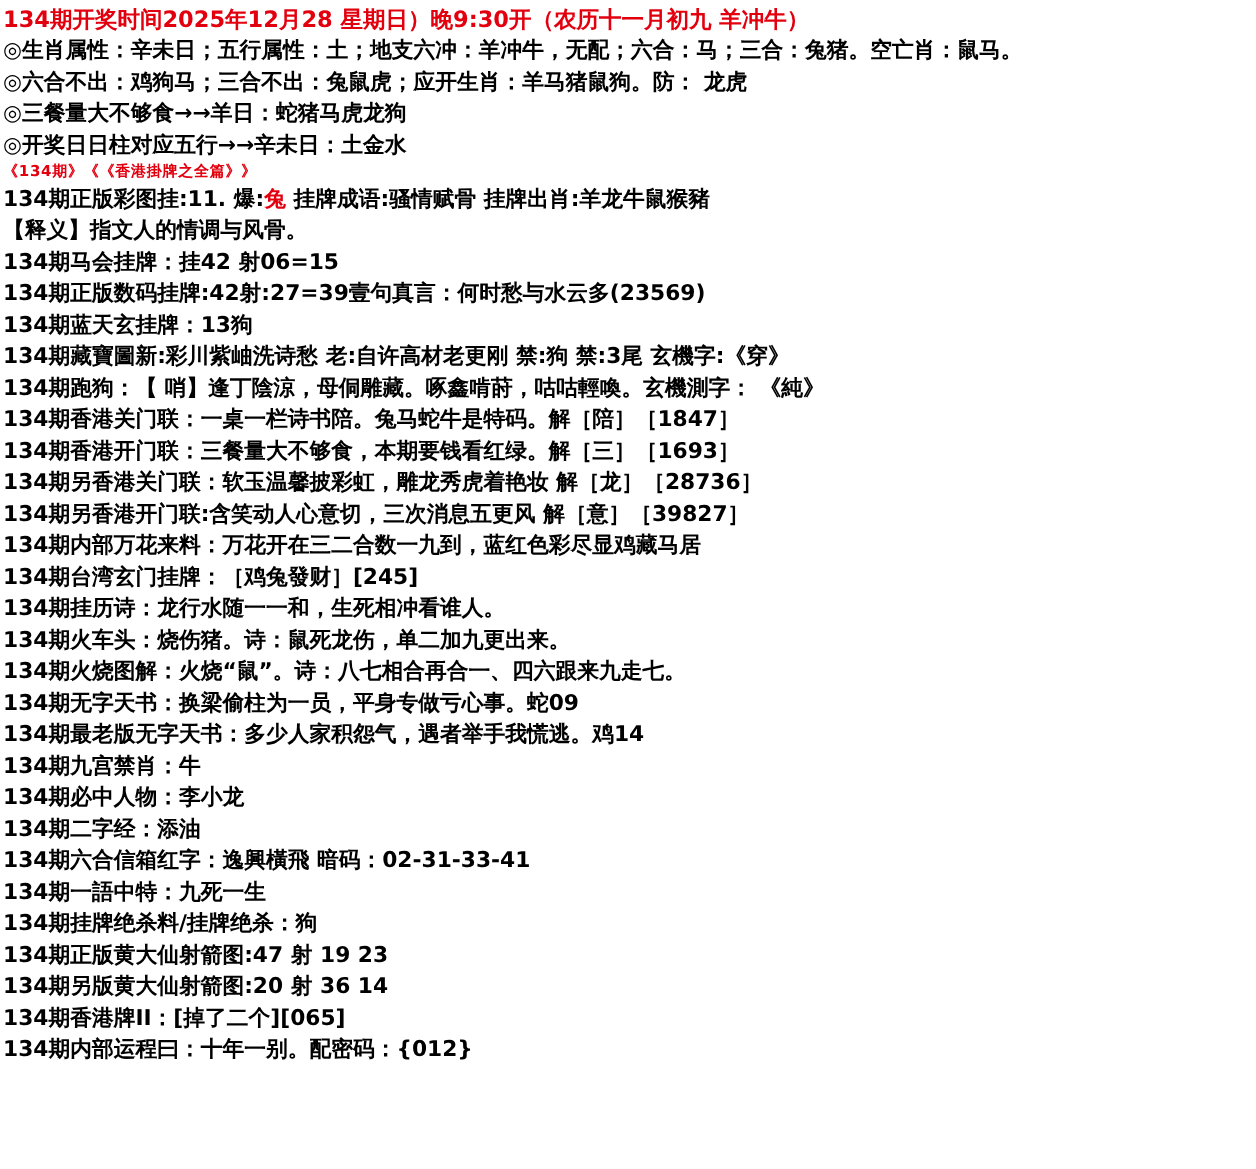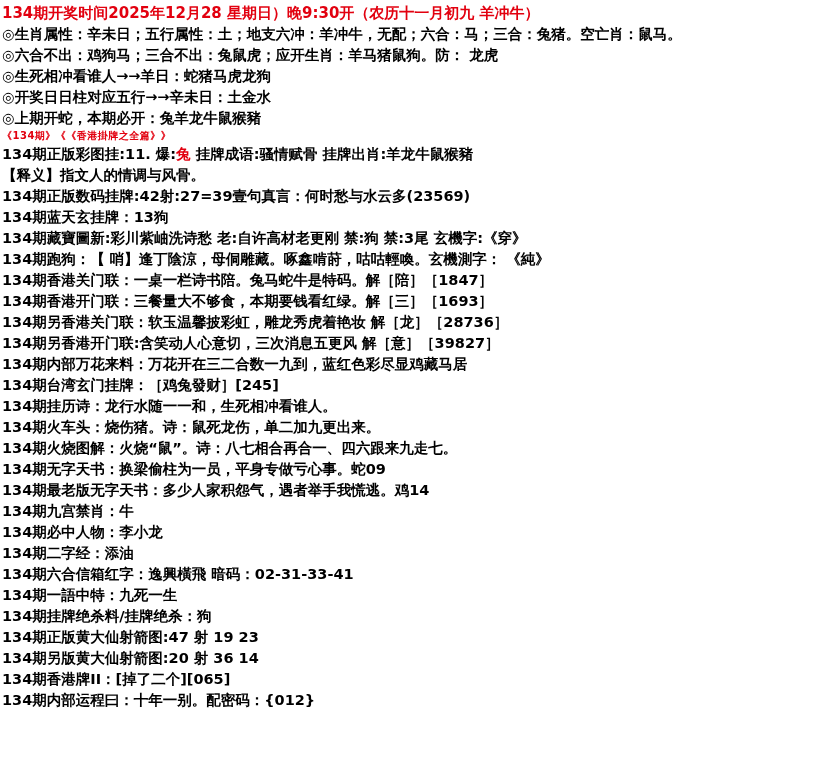--- a/index.html
+++ b/index.html
@@ -52,29 +52,29 @@
 
 <div class="page">
 
   <div class="line title-line">
     <span>134期开奖时间2025年12月28  星期日）晚9:30开（农历十一月初九</span>
     <span>羊冲牛）</span>
   </div>
 
   <div class="line bold">◎生肖属性：辛未日；五行属性：土；地支六冲：羊冲牛，无配；六合：马；三合：兔猪。空亡肖：鼠马。</div>
   <div class="line bold">◎六合不出：鸡狗马；三合不出：兔鼠虎；应开生肖：羊马猪鼠狗。防：  龙虎</div>
-  <div class="line bold">◎生死相冲看谁人→→羊日：蛇猪马虎龙狗</div>
+  <div class="line bold">◎三餐量大不够食→→羊日：蛇猪马虎龙狗</div>
   <div class="line bold">◎开奖日日柱对应五行→→辛未日：土金水</div>
-  <div class="line bold">◎上期开蛇，本期必开：兔羊龙牛鼠猴豬</div>
 
   <div class="line sec-title">《134期》《《香港掛牌之全篇》》</div>
 
   <div id="rows-container">
       <div class="line bold"><span class="black">134期正版彩图挂:11. 爆:</span><span class="red">兔</span><span class="black">  挂牌成语:骚情赋骨  挂牌出肖:羊龙牛鼠猴豬</span></div>
       <div class="line bold"><span class="black">【释义】指文人的情调与风骨。</span></div>
+      <div class="line bold"><span class="black">134期马会挂牌：挂42 射06=15</span></div>
       <div class="line bold"><span class="black">134期正版数码挂牌:42射:27=39壹句真言：何时愁与水云多(23569)</span></div>
       <div class="line bold"><span class="black">134期蓝天玄挂牌：13狗</span></div>
       <div class="line bold"><span class="black">134期藏寶圖新:彩川紫岫洗诗愁  老:自许高材老更刚  禁:狗  禁:3尾  玄機字:《穿》</span></div>
       <div class="line bold"><span class="black">134期跑狗：【 哨】逢丁陰涼，母侗雕藏。啄鑫啃莳，咕咕輕喚。玄機測字：  《純》</span></div>
       <div class="line bold"><span class="black">134期香港关门联：一桌一栏诗书陪。兔马蛇牛是特码。解［陪］［1847］</span></div>
       <div class="line bold"><span class="black">134期香港开门联：三餐量大不够食，本期要钱看红绿。解［三］［1693］</span></div>
       <div class="line bold"><span class="black">134期另香港关门联：软玉温馨披彩虹，雕龙秀虎着艳妆  解［龙］［28736］</span></div>
       <div class="line bold"><span class="black">134期另香港开门联:含笑动人心意切，三次消息五更风  解［意］［39827］</span></div>
       <div class="line bold"><span class="black">134期内部万花来料：万花开在三二合数一九到，蓝红色彩尽显鸡藏马居</span></div>
       <div class="line bold"><span class="black">134期台湾玄门挂牌：［鸡兔發财］[245]</span></div>

